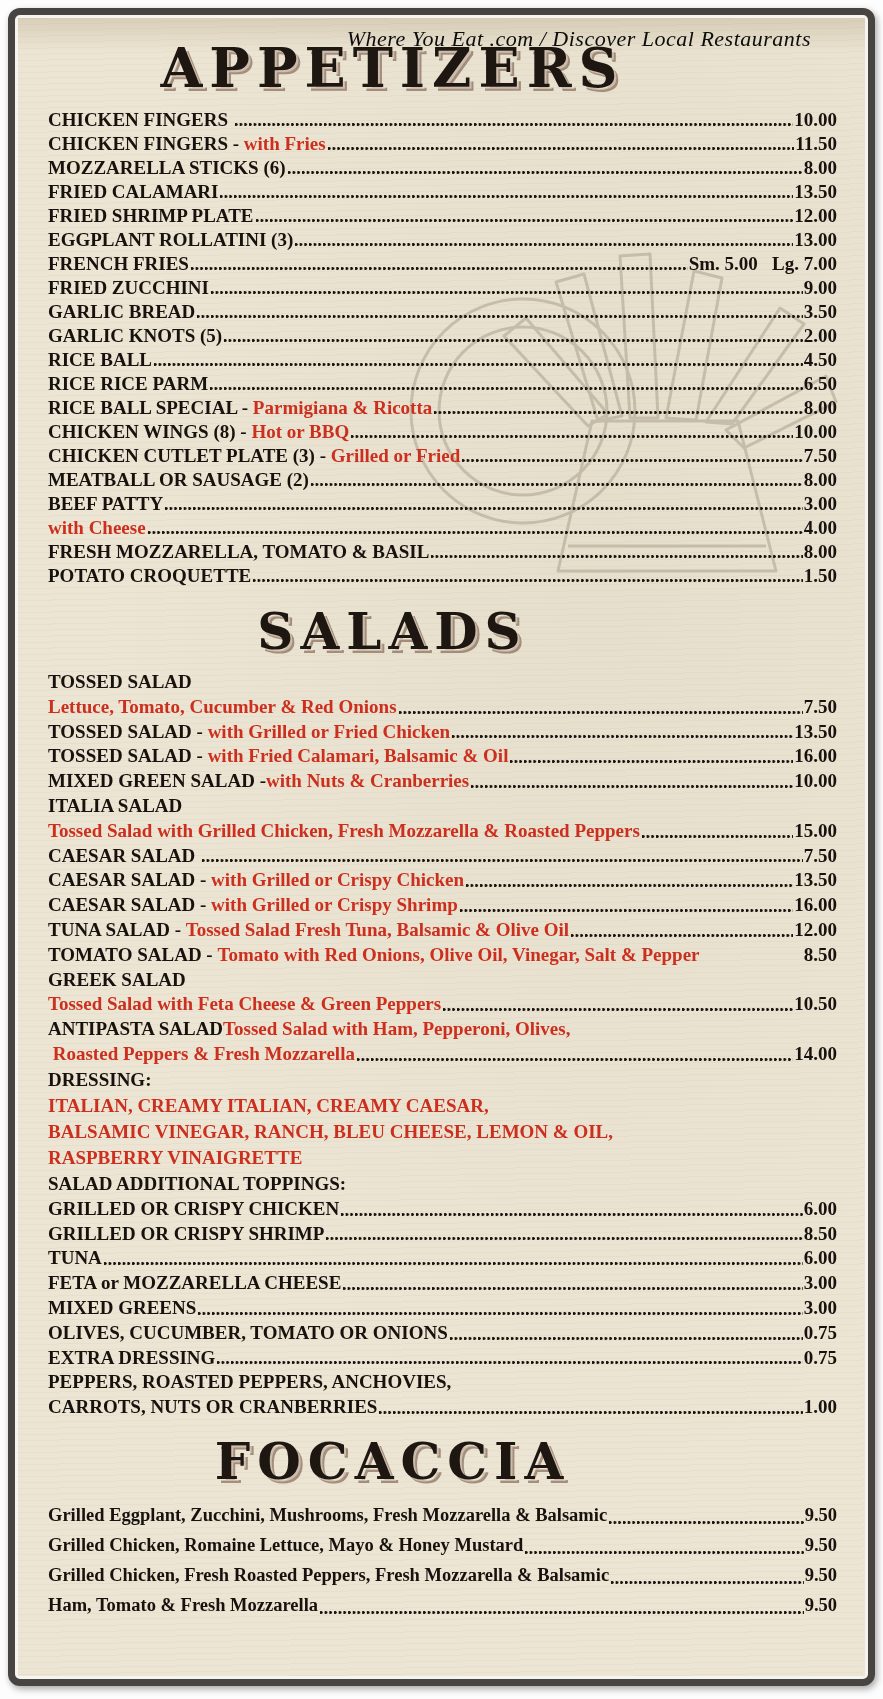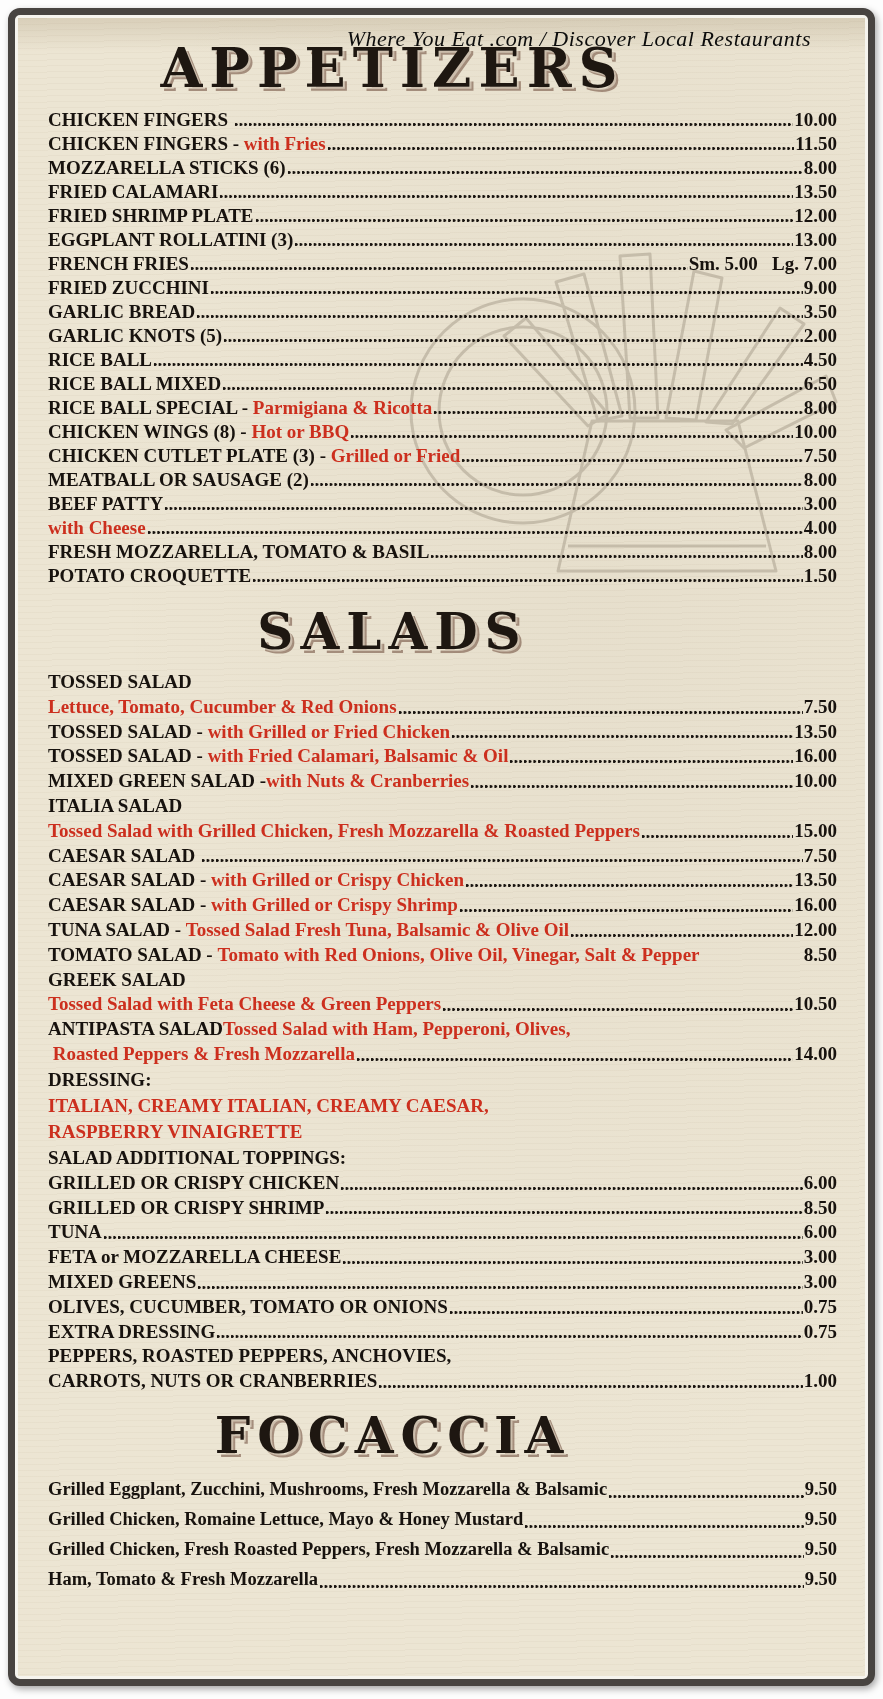--- a/index.html
+++ b/index.html
@@ -113,21 +113,21 @@
               <span class="nm">GARLIC KNOTS (5)</span>
               <span class="dots"></span>
               <span class="pr">2.00</span>
             </div>
             <div class="row">
               <span class="nm">RICE BALL</span>
               <span class="dots"></span>
               <span class="pr">4.50</span>
             </div>
             <div class="row">
-              <span class="nm">RICE BALL MIXED</span>
+              <span class="nm">RICE RICE PARM</span>
               <span class="dots"></span>
               <span class="pr">6.50</span>
             </div>
             <div class="row">
               <span class="nm">RICE BALL SPECIAL - </span>
               <span class="sub">Parmigiana &amp; Ricotta</span>
               <span class="dots"></span>
               <span class="pr">8.00</span>
             </div>
             <div class="row">
@@ -248,20 +248,21 @@
               <span class="nm">ANTIPASTA SALAD</span>
               <span class="sub">Tossed Salad with Ham, Pepperoni, Olives,</span>
             </div>
             <div class="row">
               <span class="sub">&nbsp;Roasted Peppers &amp; Fresh Mozzarella</span>
               <span class="dots"></span>
               <span class="pr">14.00</span>
             </div>
             <div class="center-line ink">DRESSING:</div>
             <div class="center-line red">ITALIAN, CREAMY ITALIAN, CREAMY CAESAR,</div>
+            <div class="center-line red">BALSAMIC VINEGAR, RANCH, BLEU CHEESE, LEMON &amp; OIL,</div>
             <div class="center-line red">RASPBERRY VINAIGRETTE</div>
             <div class="center-line ink">SALAD ADDITIONAL TOPPINGS:</div>
             <div class="row">
               <span class="nm">GRILLED OR CRISPY CHICKEN</span>
               <span class="dots"></span>
               <span class="pr">6.00</span>
             </div>
             <div class="row">
               <span class="nm">GRILLED OR CRISPY SHRIMP</span>
               <span class="dots"></span>

